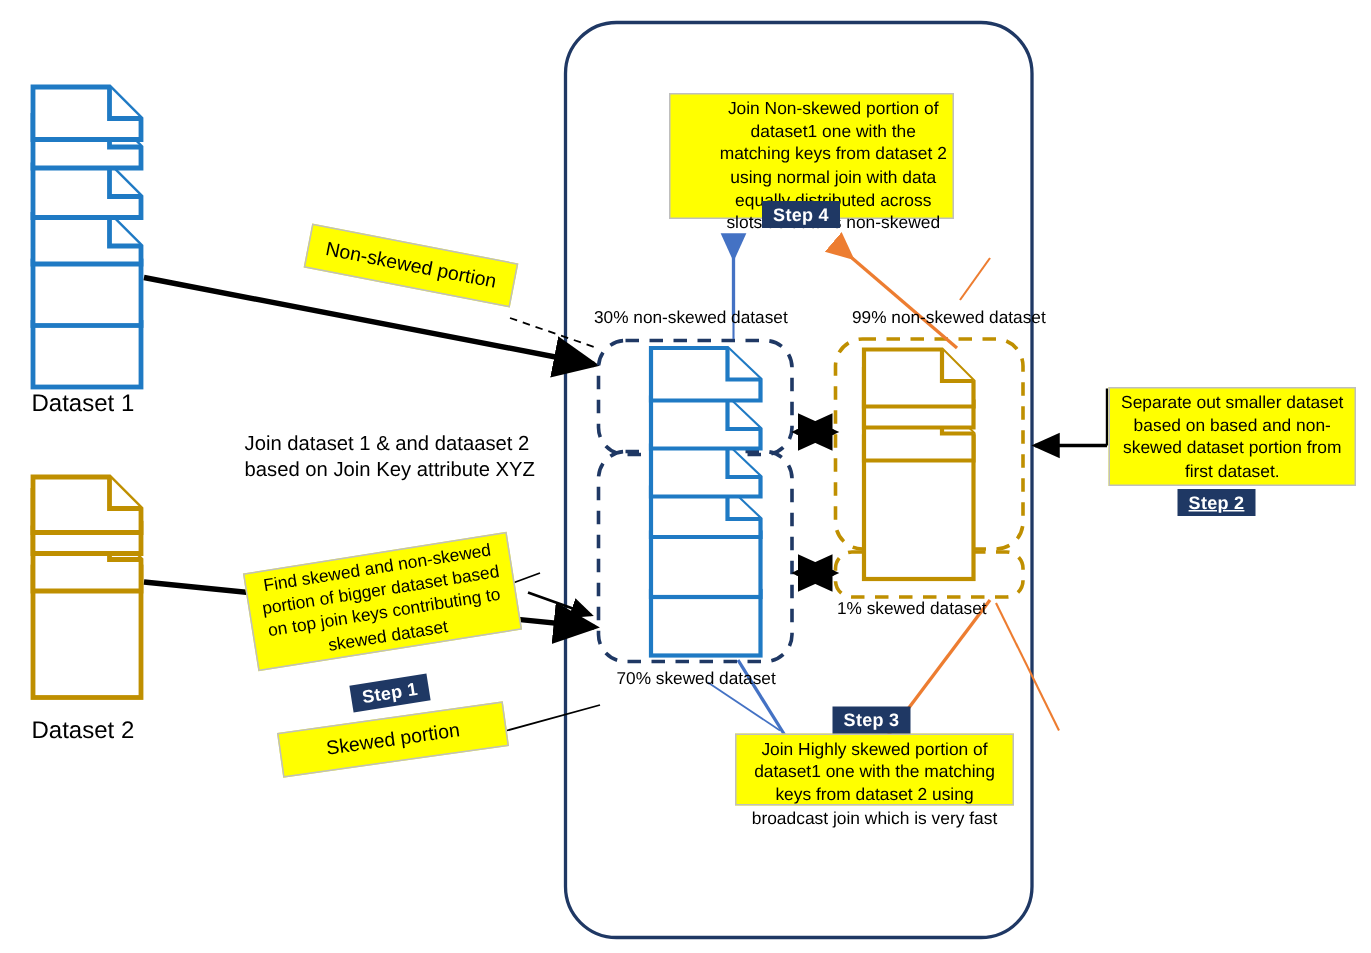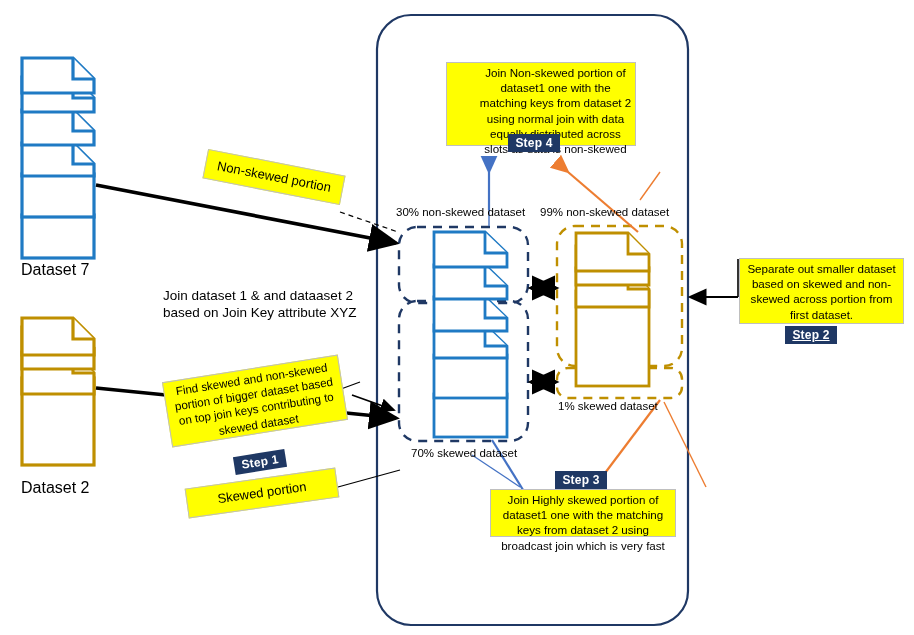--- a/index.html
+++ b/index.html
@@ -131,41 +131,41 @@
     <line x1="338" y1="487" x2="400" y2="470" stroke="#000000" stroke-width="1.2"></line>
 
     <line x1="340" y1="212" x2="398" y2="232" stroke="#000000" stroke-width="1.2" stroke-dasharray="5 4"></line>
 
     <line x1="489" y1="198" x2="489" y2="226" stroke="#4472C4" stroke-width="1.4"></line>
     <line x1="472" y1="455" x2="520" y2="487" stroke="#4472C4" stroke-width="1.2"></line>
     <line x1="640" y1="200" x2="660" y2="172" stroke="#ED7D31" stroke-width="1.4"></line>
     <line x1="664" y1="402" x2="706" y2="487" stroke="#ED7D31" stroke-width="1.4"></line>
   </svg>
 
-  <div class="txt ds-label" style="left:21px;top:260px;">Dataset 7</div>
+  <div class="txt ds-label" style="left:21px;top:260px;">Dataset 1</div>
   <div class="txt ds-label" style="left:21px;top:478px;">Dataset 2</div>
 
   <div class="txt lbl" style="left:163px;top:287px;">Join dataset 1 &amp; and dataaset 2</div>
   <div class="txt lbl" style="left:163px;top:304px;">based on Join Key attribute XYZ</div>
 
   <div class="rot-label" style="left:204px;top:162px;width:140px;height:30px;line-height:28px;
        transform:rotate(11deg);transform-origin:50% 50%;">Non-skewed portion</div>
 
   <div class="rot-label" style="left:186px;top:478px;width:152px;height:30px;line-height:28px;
        transform:rotate(-8deg);transform-origin:50% 50%;">Skewed portion</div>
 
   <div class="txt lbl-sm" style="left:396px;top:205px;">30% non-skewed dataset</div>
   <div class="txt lbl-sm" style="left:411px;top:446px;">70% skewed dataset</div>
-  <div class="txt lbl-sm" style="left:540px;top:205px;">99% non-skewed dataset</div>
+  <div class="txt lbl-sm" style="left:568px;top:205px;">99% non-skewed dataset</div>
   <div class="txt lbl-sm" style="left:558px;top:399px;">1% skewed dataset</div>
 
   <div class="callout big" style="left:446px;top:62px;width:190px;height:84px;">Join Non-skewed portion of dataset1 one with the matching keys from dataset 2 using normal join with data equally distributed across slots as data is non-skewed</div>
   <div class="pill" style="left:508px;top:134px;width:52px;">Step 4</div>
 
-  <div class="callout" style="left:739px;top:258px;width:165px;height:66px;">Separate out smaller dataset based on  skewed and non-skewed across portion from first dataset.</div>
+  <div class="callout" style="left:739px;top:258px;width:165px;height:66px;">Separate out smaller dataset based on  based and non-skewed dataset portion from first dataset.</div>
   <div class="pill" style="left:785px;top:326px;width:52px;text-decoration:underline;">Step 2</div>
 
   <div class="callout" style="left:490px;top:489px;width:186px;height:48px;">Join Highly skewed portion of dataset1 one with the matching keys from dataset 2 using broadcast join which is very fast</div>
   <div class="pill" style="left:555px;top:471px;width:52px;">Step 3</div>
 
   <div class="callout" style="left:166px;top:368px;width:178px;height:66px;
        transform:rotate(-9deg);transform-origin:50% 50%;">Find skewed and non-skewed portion of bigger dataset based on top join keys contributing to skewed dataset</div>
   <div class="pill" style="left:234px;top:453px;width:52px;
        transform:rotate(-9deg);transform-origin:50% 50%;">Step 1</div>
 

